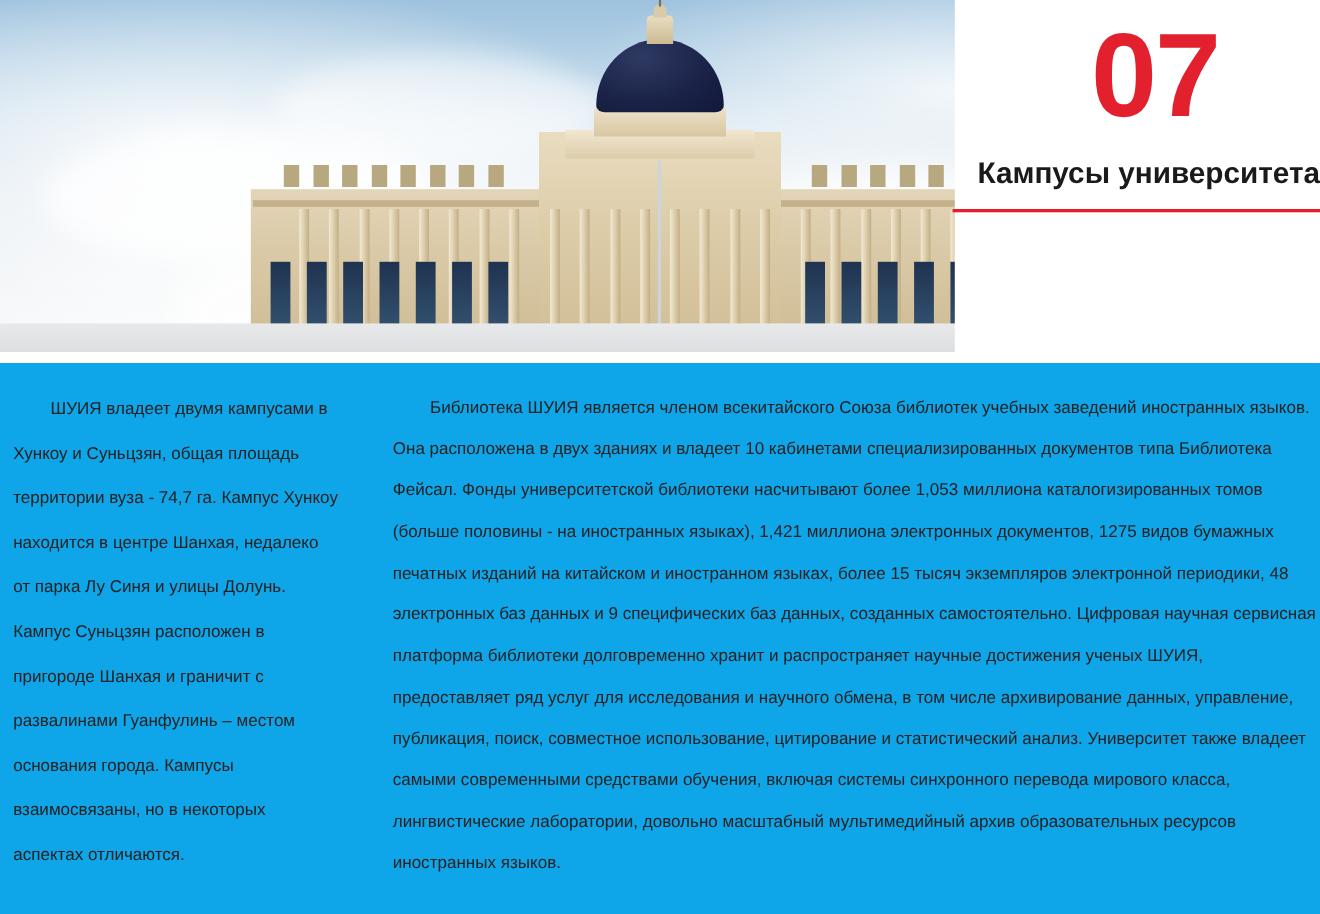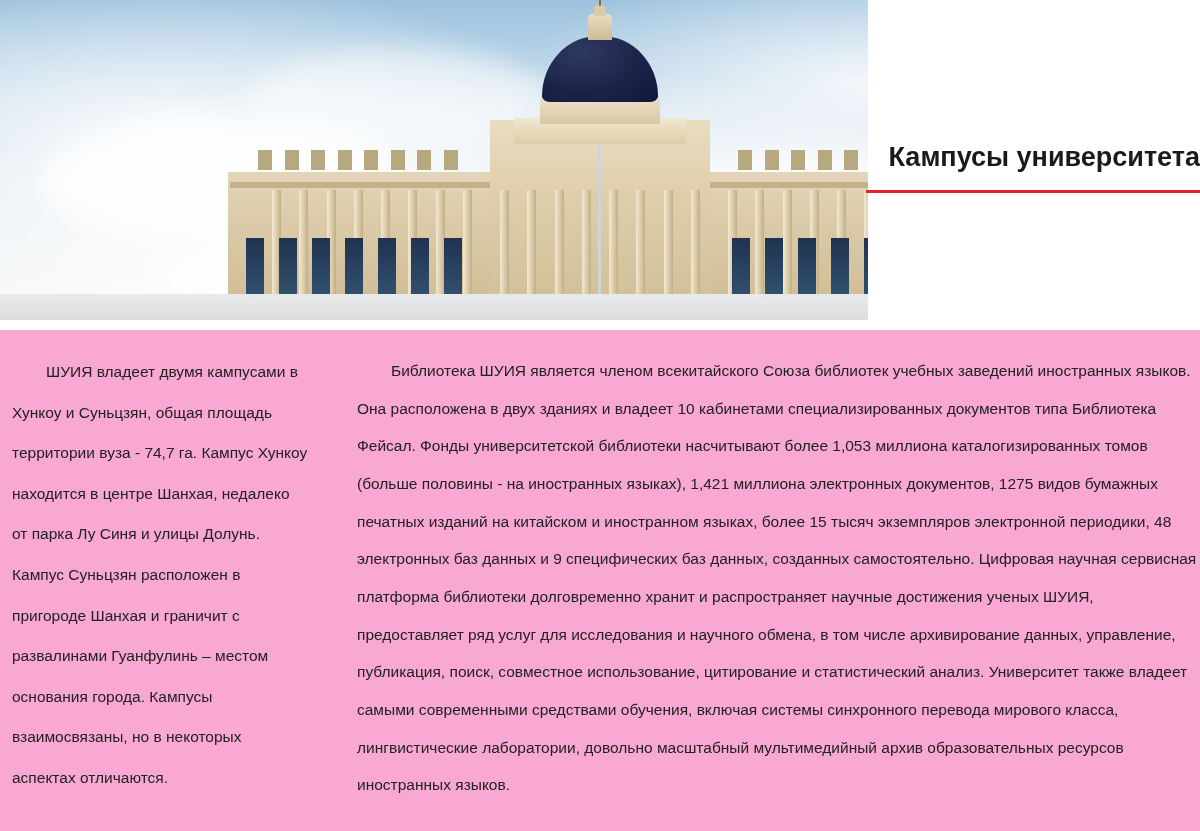--- a/index.html
+++ b/index.html
@@ -219,21 +219,21 @@
     background: #ffffff;
   }
 
   
   .content {
     position: absolute;
     top: 330px;
     left: 0;
     width: 1200px;
     height: 501px;
-    background: #f9a8d4;
+    background: #0ea5e9;
   }
   .col-left {
     position: absolute;
     left: 12px;
     top: 22px;
     width: 296px;
     font-size: 15.5px;
     line-height: 2.62;
     color: #222222;
     text-align: left;
@@ -342,20 +342,21 @@
         <i></i>
         <i></i>
         <i></i>
     </div>
     <div class="flagpole"></div>
   </div>
 
   <div class="ground"></div>
 
   <div class="hero-right">
+    <div class="section-number">07</div>
     <div class="section-title">Кампусы университета</div>
     <div class="title-rule"></div>
   </div>
 </div>
 <div class="hero-bottom-strip"></div>
 
 <div class="content">
   <div class="col-left">
     <p><span class="indent"></span><span>ШУИЯ владеет двумя кампусами в Хункоу и Суньцзян, общая площадь территории вуза - 74,7 га. Кампус Хункоу находится в центре Шанхая, недалеко от парка Лу Синя и улицы Долунь. Кампус Суньцзян расположен в пригороде Шанхая и граничит с развалинами Гуанфулинь – местом основания города. Кампусы взаимосвязаны, но в некоторых аспектах отличаются.</span></p>
   </div>

